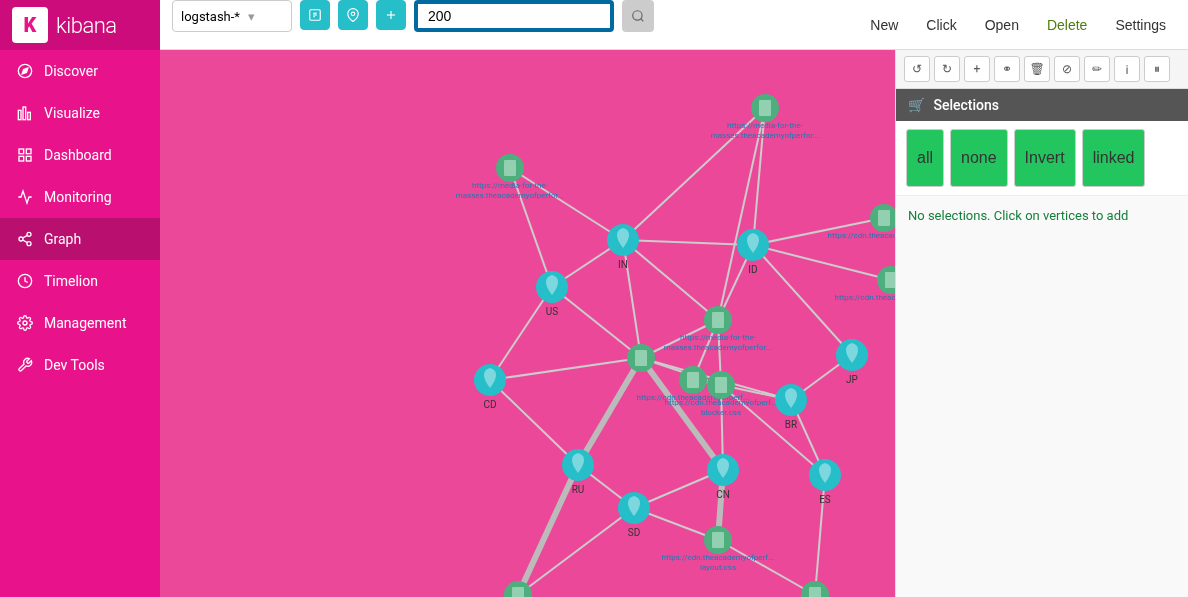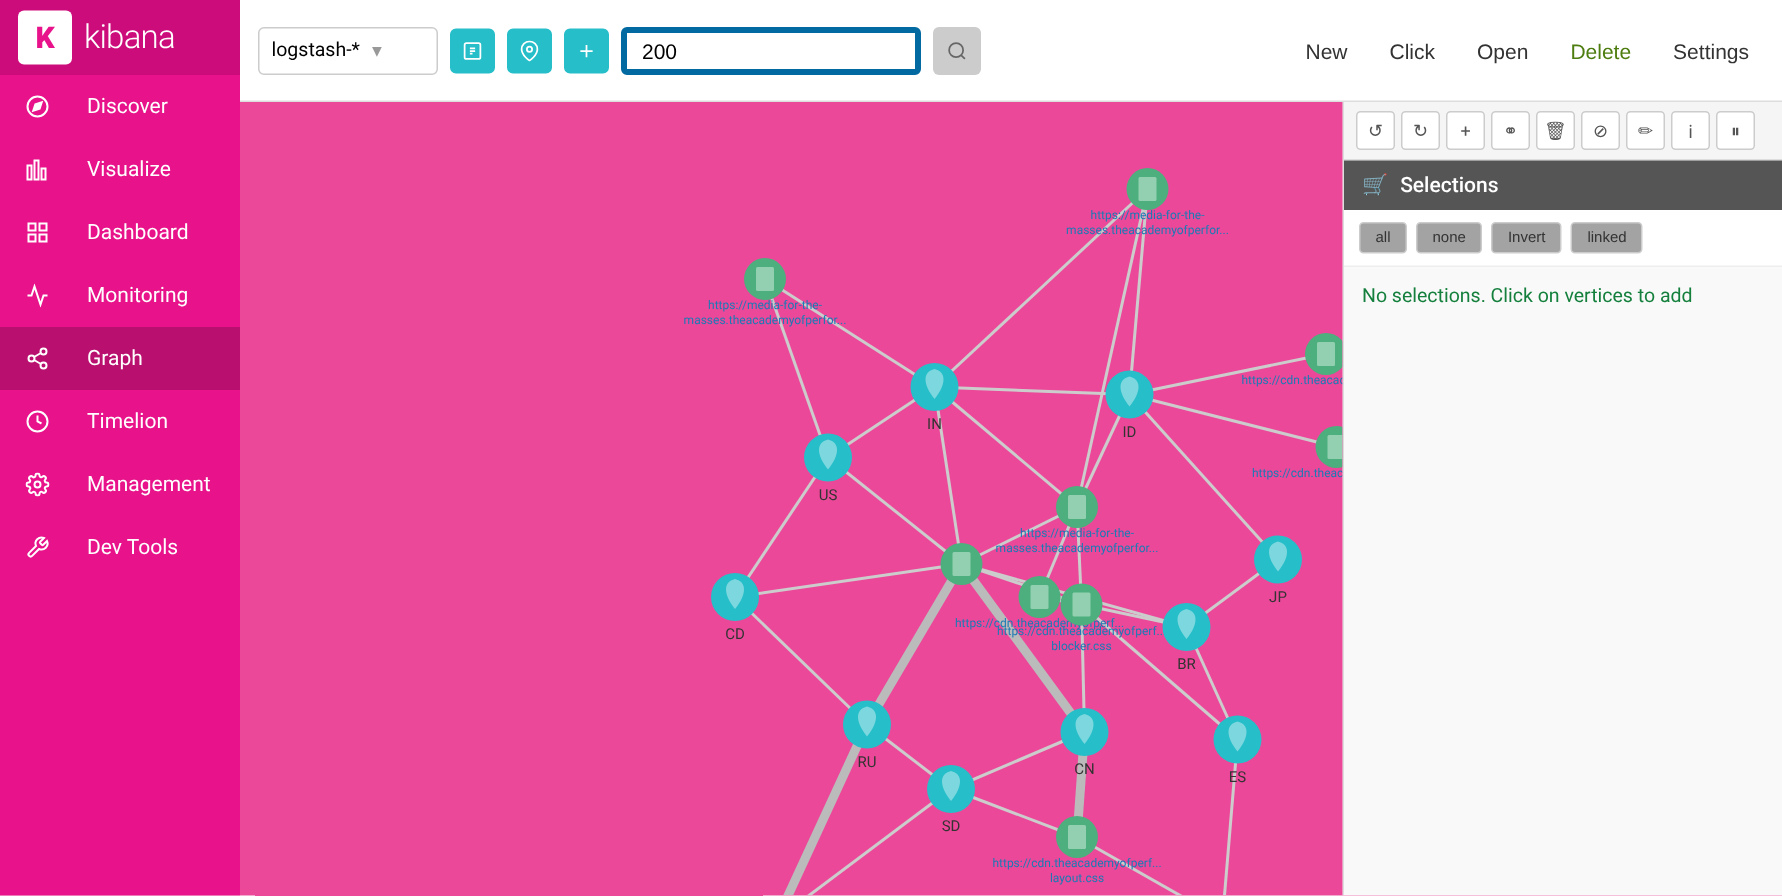--- a/index.html
+++ b/index.html
@@ -36,21 +36,21 @@
     }
     #logo-text {
       color: white;
       font-size: 22px;
       font-weight: 300;
       letter-spacing: -0.5px;
     }
     .nav-item {
       display: flex;
       align-items: center;
-      gap: 24px;
+      gap: 10px;
       padding: 12px 16px;
       color: white;
       cursor: pointer;
       font-size: 14px;
       font-weight: 400;
       transition: background 0.15s;
     }
     .nav-item.active { background: rgba(0,0,0,0.2); }
     .nav-icon {
       width: 18px;
@@ -62,24 +62,23 @@
     }
 
     
     #main {
       flex: 1;
       display: flex;
       flex-direction: column;
       background: white;
     }
     #toolbar {
-      height: 68px;
+      height: 50px;
       border-bottom: 1px solid #ddd;
       display: flex;
-      align-items: center;
       padding: 0 12px;
       gap: 8px;
       background: white;
     }
     #index-select {
       display: flex;
       align-items: center;
       border: 1px solid #ccc;
       border-radius: 4px;
       padding: 4px 8px;
@@ -184,24 +183,24 @@
     }
     #selection-controls {
       padding: 8px 10px;
       display: flex;
       gap: 6px;
       background: white;
       border-bottom: 1px solid #eee;
     }
     .sel-btn {
       border: 1px solid #ccc;
-      background: #a3a3a3;
+      background: #22c55e;
       border-radius: 3px;
-      padding: 4px 10px;
-      font-size: 10px;
+      padding: 19px 10px;
+      font-size: 16px;
       cursor: pointer;
       color: #333;
     }
     #no-selections {
       padding: 12px;
       font-size: 13px;
       color: #15803d;
     }
 
     

